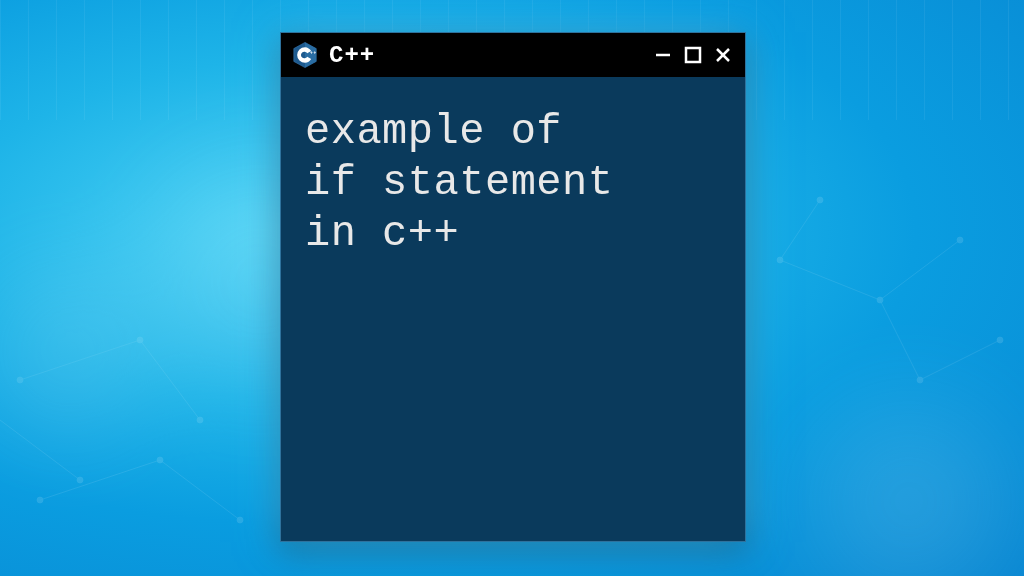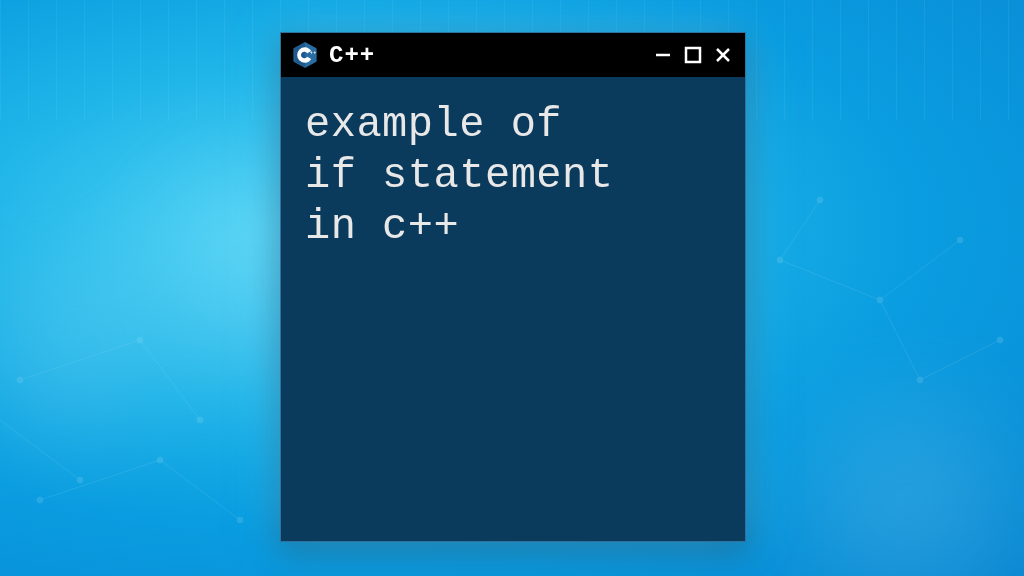--- a/index.html
+++ b/index.html
@@ -108,21 +108,21 @@
       height: 24px;
       display: flex;
       align-items: center;
       justify-content: center;
       cursor: pointer;
     }
     
     .window-body {
       flex: 1;
       background: #0a3a5c;
-      padding: 23px 24px;
+      padding: 30px 24px;
     }
     
     .body-text {
       color: #e8e8e8;
       font-size: 42px;
       line-height: 1.22;
       font-family: 'Consolas', 'Courier New', monospace;
       white-space: pre-line;
       letter-spacing: 0.5px;
     }

